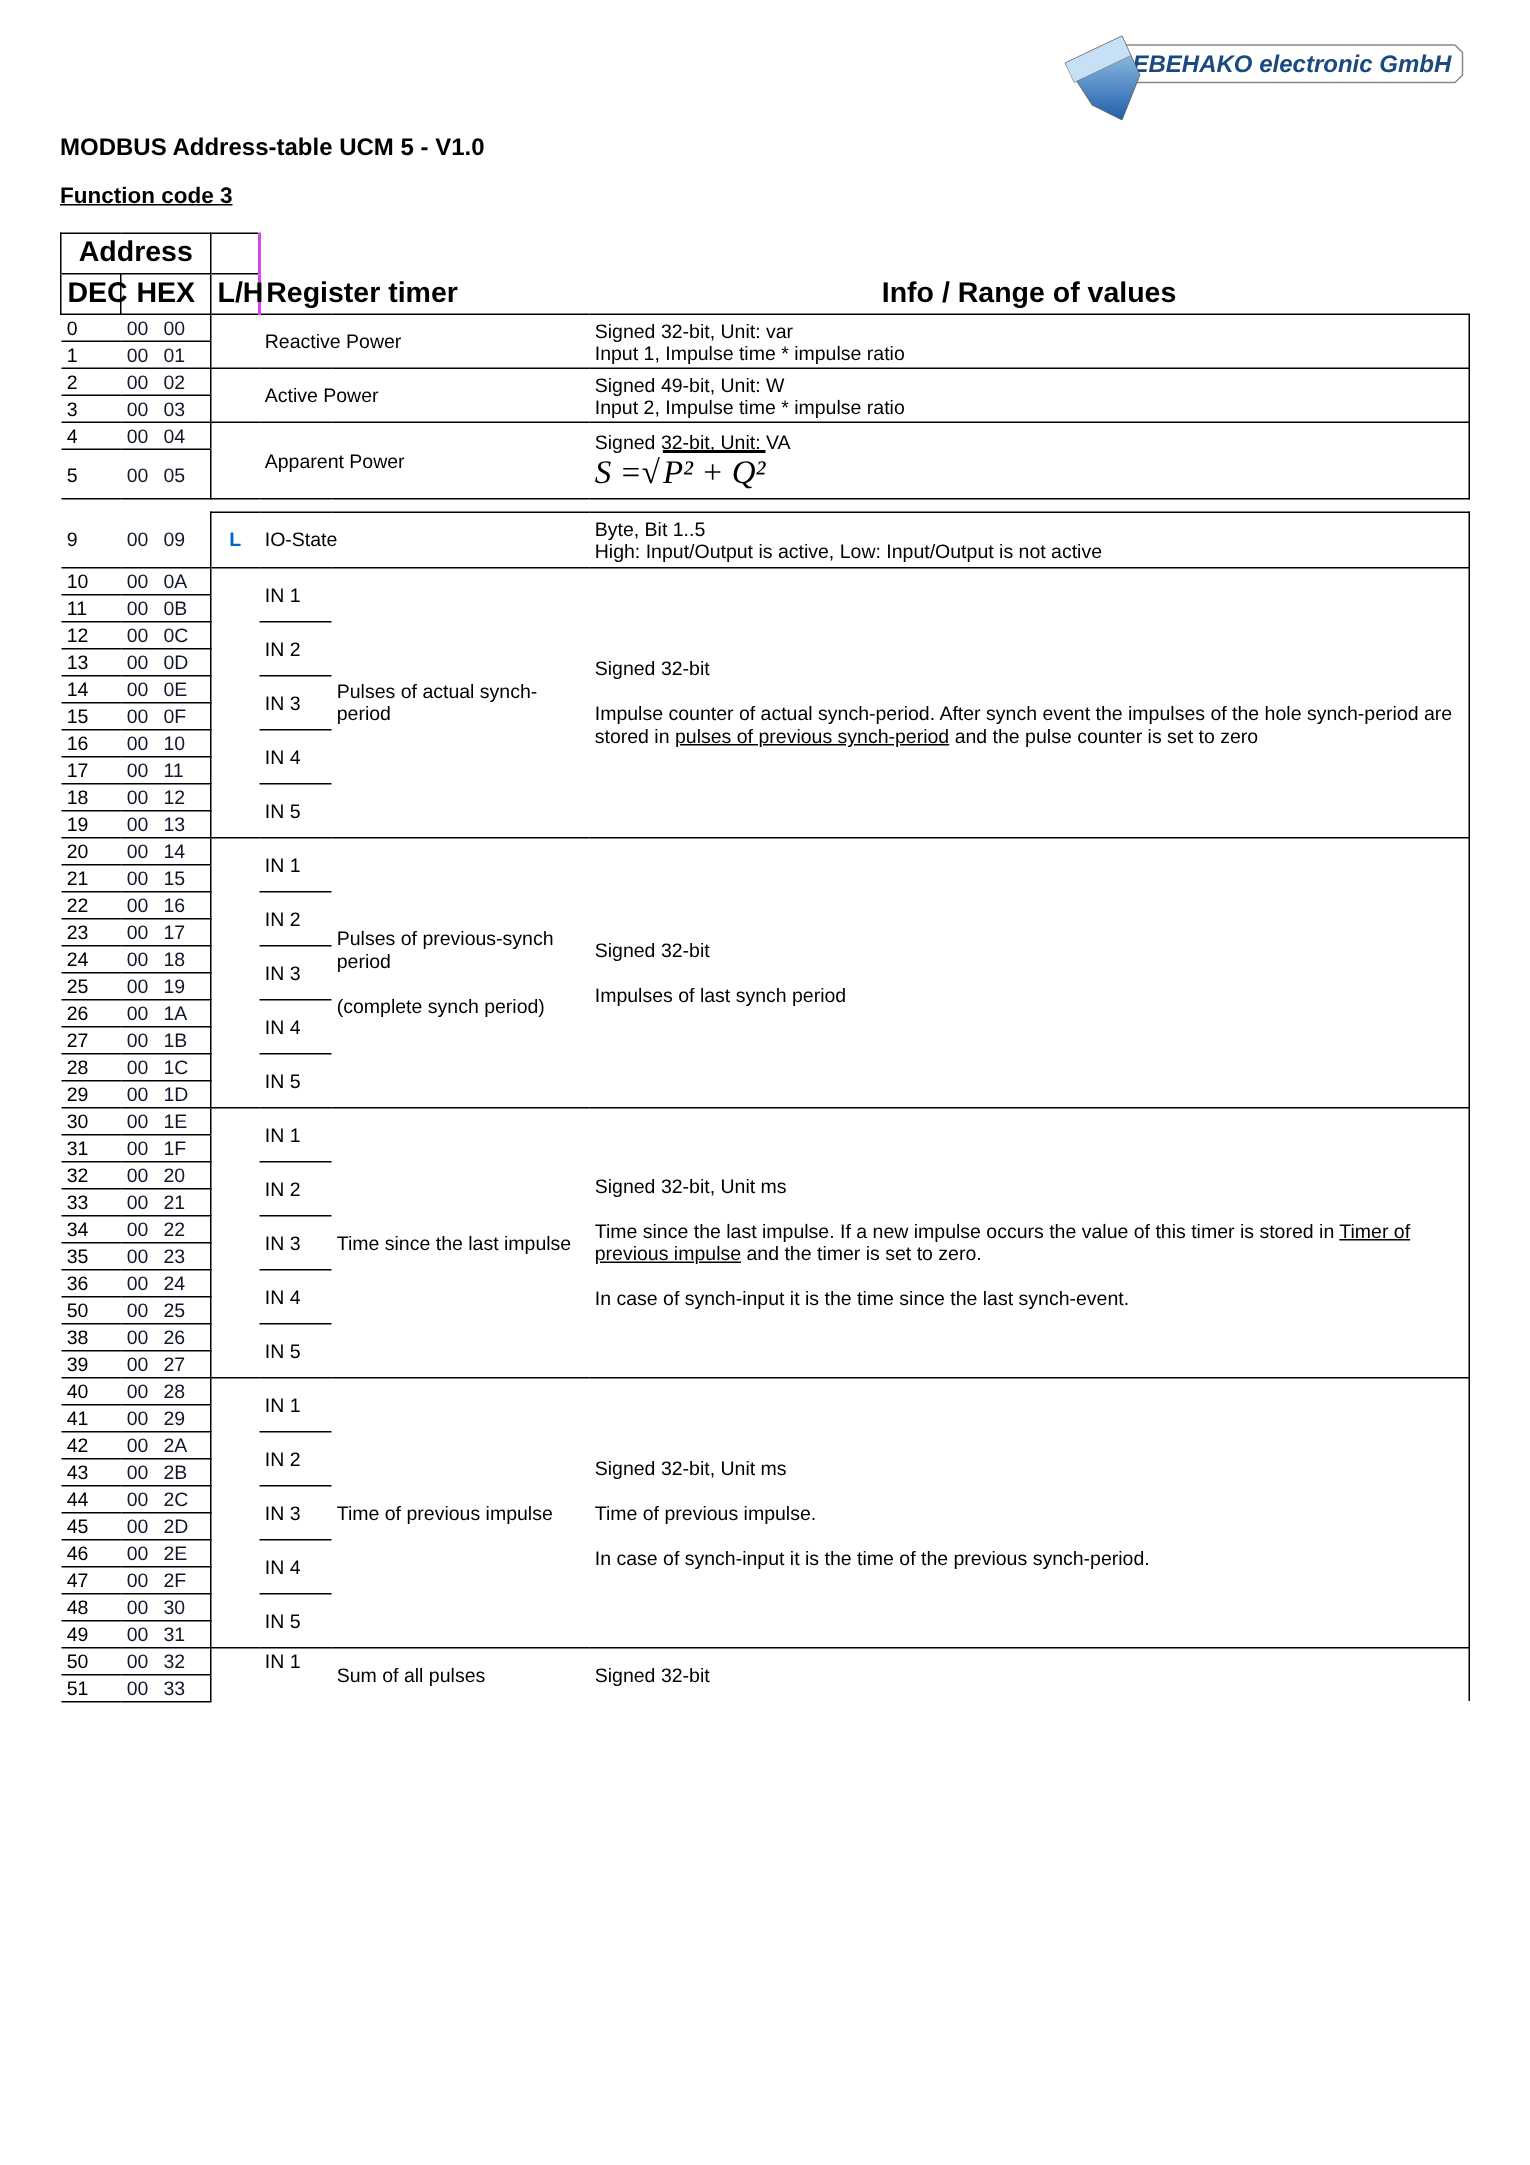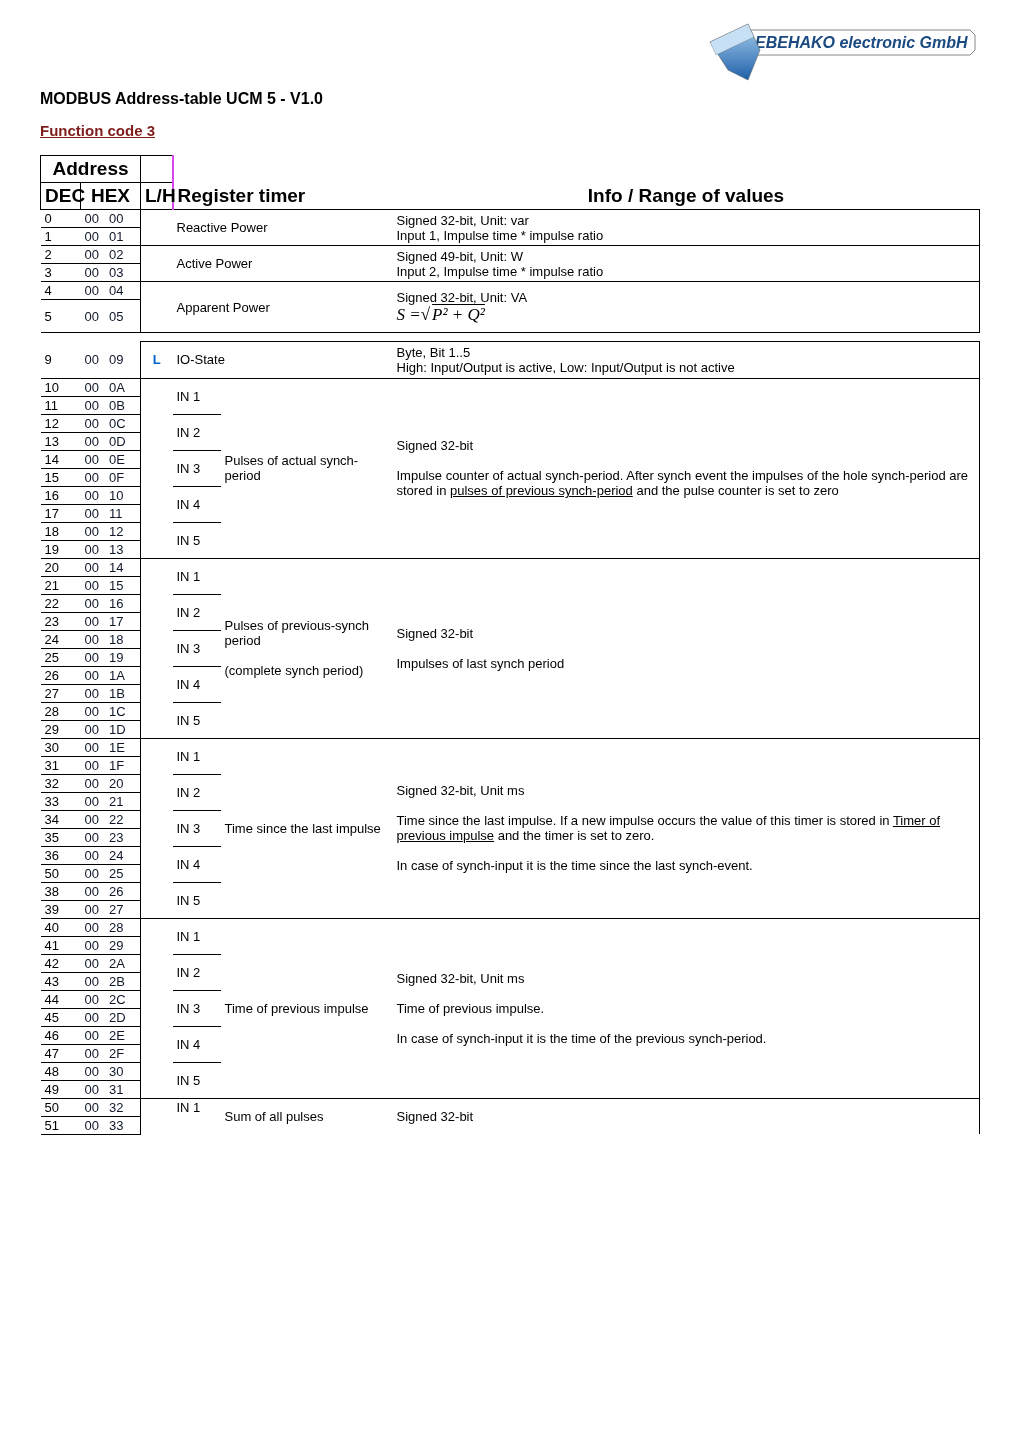--- a/index.html
+++ b/index.html
@@ -16,21 +16,21 @@
     position: absolute;
     top: 20px;
     right: 40px;
   }
   h1 {
     font-size: 16px;
     font-weight: bold;
     margin: 60px 0 14px 0;
   }
   .subhead {
-    color: #7f1d1d;
+    color: #000000;
     text-decoration: underline;
     font-weight: bold;
     font-size: 15px;
     margin-bottom: 16px;
   }
   table.reg {
     border-collapse: collapse;
     width: 100%;
     table-layout: fixed;
   }
@@ -76,21 +76,21 @@
     border-bottom: 1px solid #000;
     border-right: 1px solid #000;
   }
   .header-row td, .header-row th { border-bottom: 1px solid #000; }
   .addr-header-dec { border-right: 1px solid #000; border-left: 1px solid #000; border-top:1px solid #000;}
   .addr-header-hex { border-right: 1px solid #000; border-top:1px solid #000;margin-left:36px;}
   .addr-header-lh { border-right: 2px solid #d946ef; border-top:1px solid #000;}
   .formula {
     font-family: 'Times New Roman', serif;
     font-style: italic;
-    font-size: 17px;
+    font-size: 22px;
   }
   .sqrt { text-decoration: overline; padding-left:2px;}
   .spacer-row td { height: 6px; border:none;}
 </style>
 </head>
 <body>
 
 <div class="logo">
   <svg width="280" height="70" viewBox="0 0 280 70">
     <defs>

